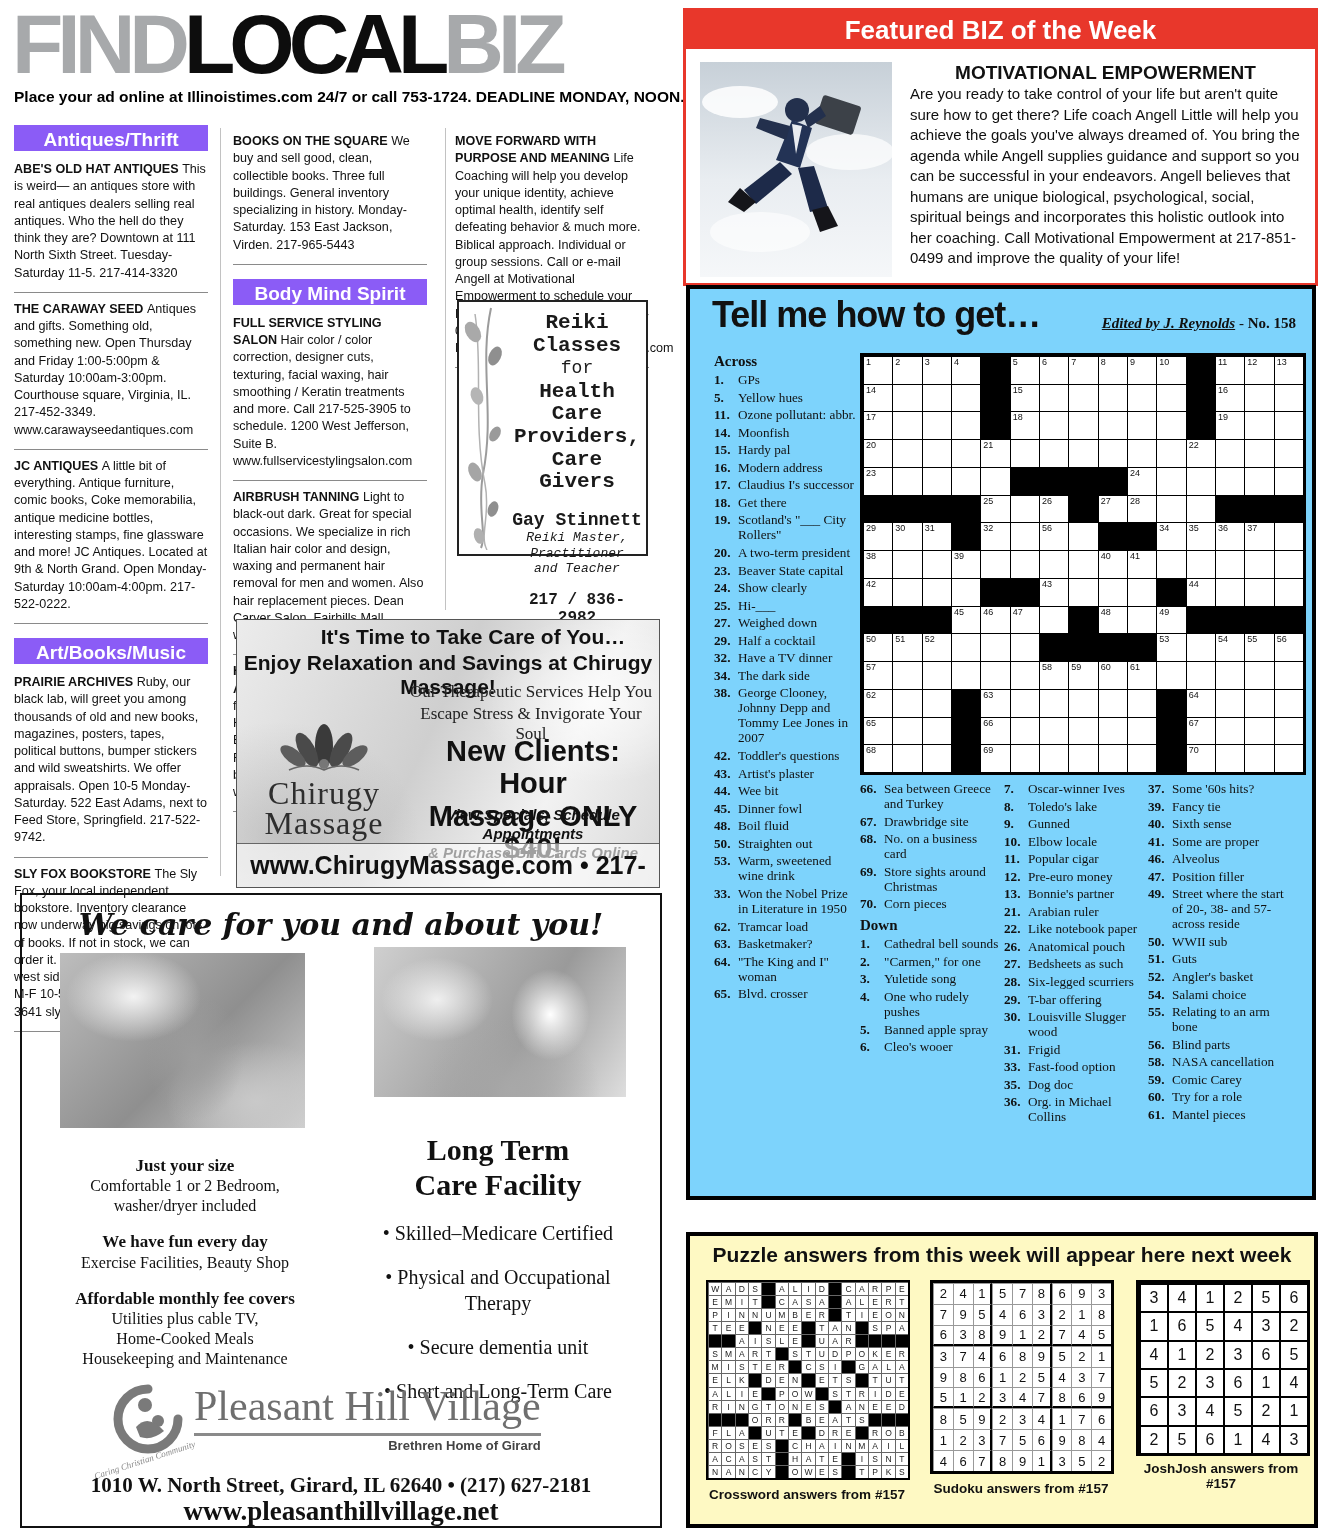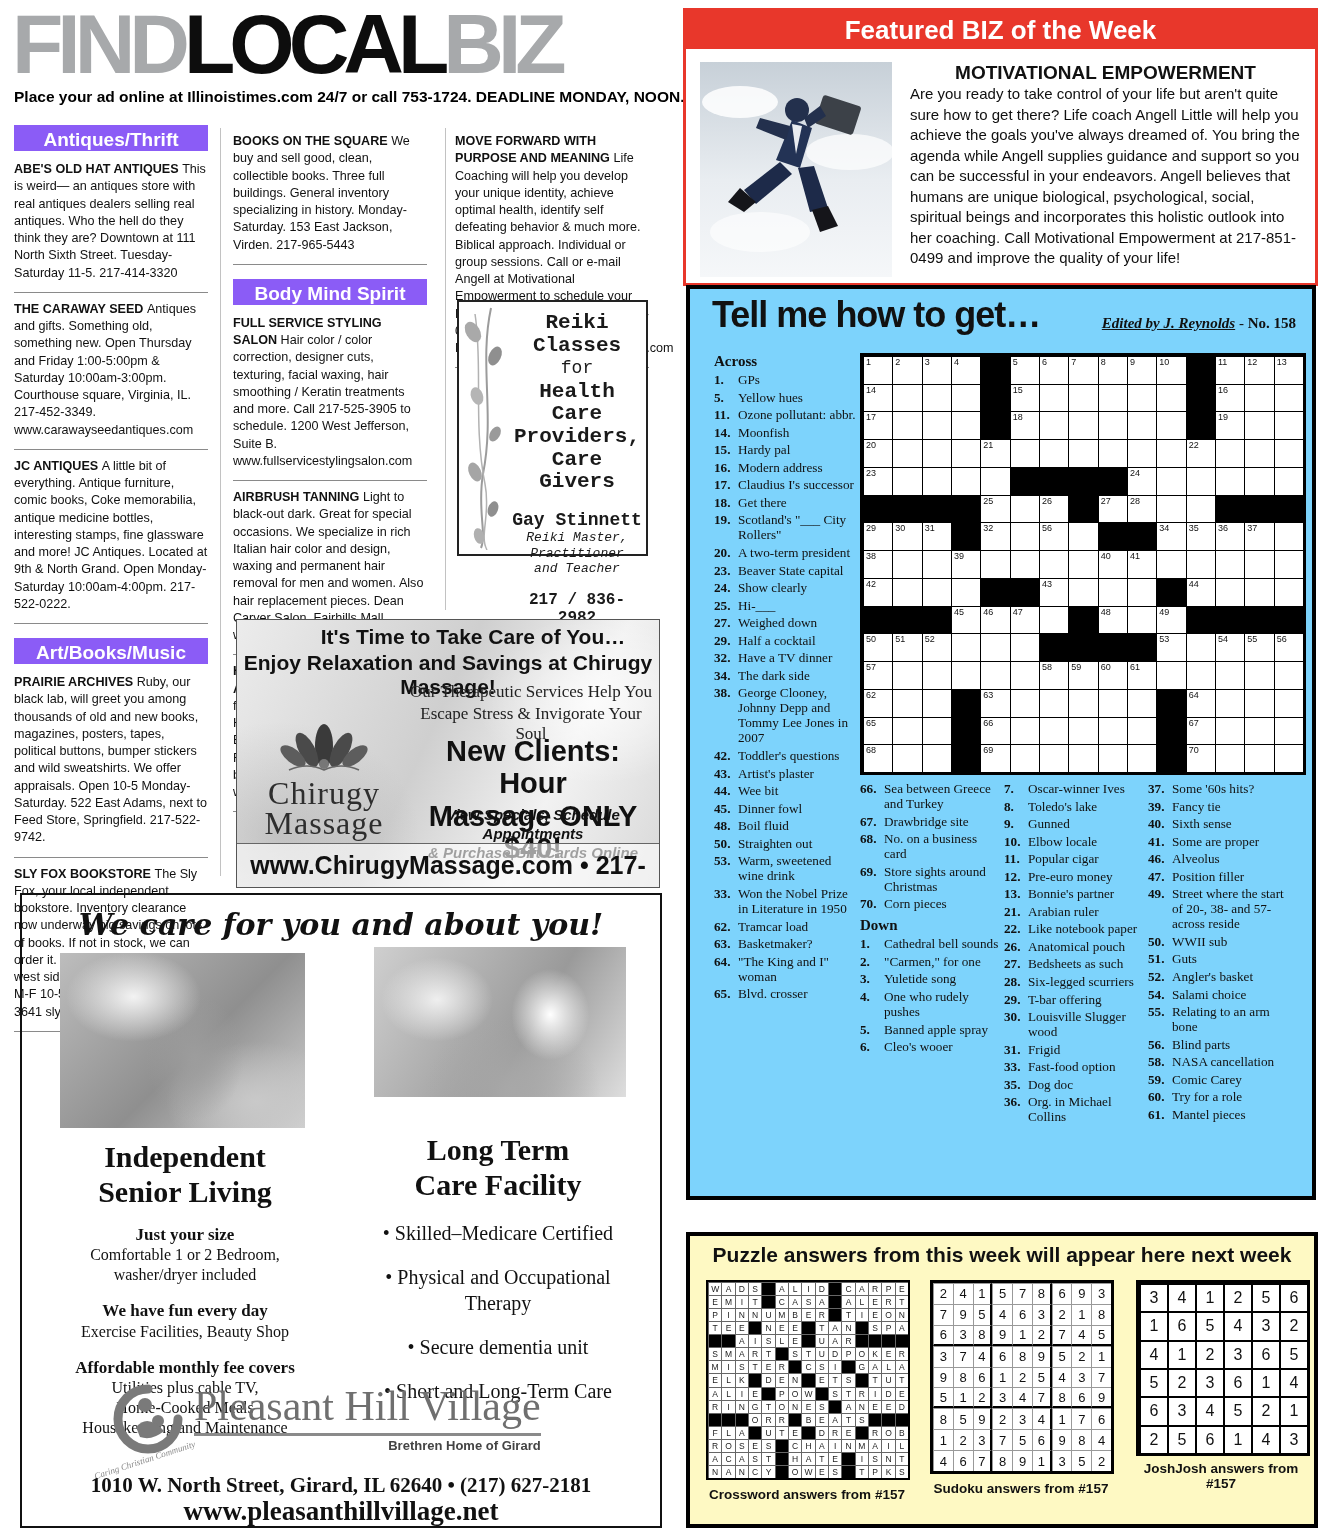--- a/index.html
+++ b/index.html
@@ -235,24 +235,20 @@
       <div>&amp; Purchase Gift Cards Online</div>
     </div>
     <div id="ch-footer">www.ChirugyMassage.com • 217-483-8400</div>
   </div>
 
   <div id="care-box">
     <div id="care-header">We care for you and about you!</div>
     <div id="care-photo1" class="care-photo"></div>
     <div id="care-photo2" class="care-photo"></div>
     <div id="pv-left">
-      <div class="pv-title">
-        <div>Independent</div>
-        <div>Senior Living</div>
-      </div>
       <div id="pv-blocks">
           <div class="pv-block">
             <div class="pv-bh">Just your size</div>
             <div class="pv-bt">Comfortable 1 or 2 Bedroom,
 washer/dryer included</div>
           </div>
           <div class="pv-block">
             <div class="pv-bh">We have fun every day</div>
             <div class="pv-bt">Exercise Facilities, Beauty Shop</div>
           </div>

